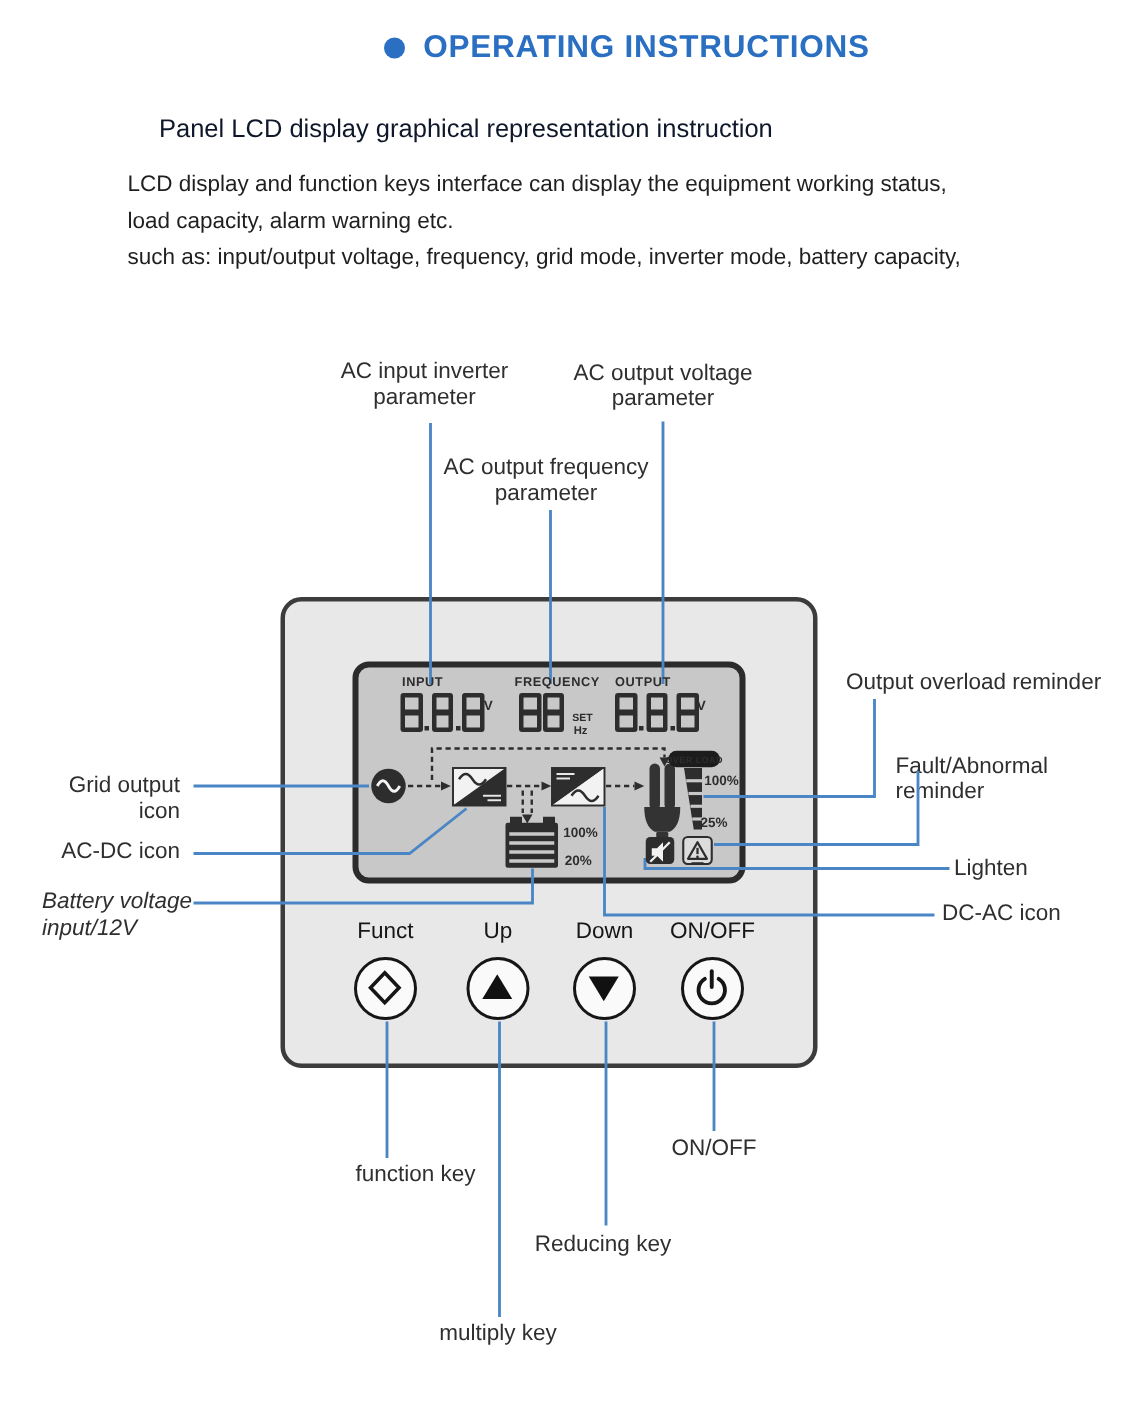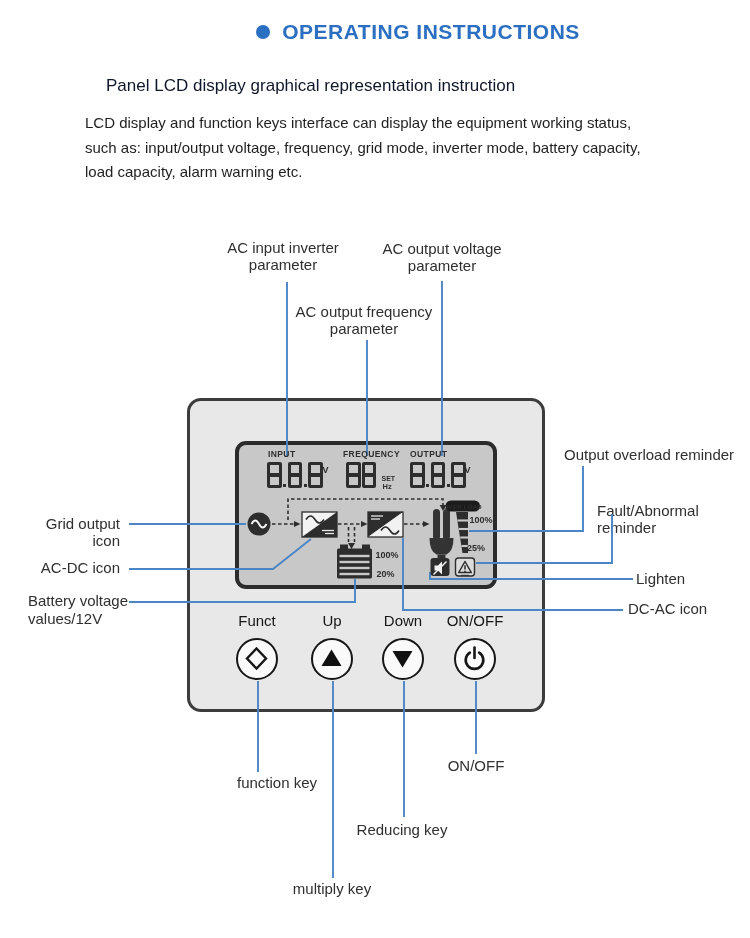--- a/index.html
+++ b/index.html
@@ -38,22 +38,22 @@
 
 <div id="page">
 
   <div id="title-row">
     <span id="title-bullet"></span>
     <span id="title-text">OPERATING INSTRUCTIONS</span>
   </div>
   <div id="subtitle">Panel LCD display graphical representation instruction</div>
   <div id="body-text">
     <div>LCD display and function keys interface can display the equipment working status,</div>
+    <div>load capacity, alarm warning etc.</div>
     <div>such as: input/output voltage, frequency, grid mode, inverter mode, battery capacity,</div>
-    <div>load capacity, alarm warning etc.</div>
   </div>
 
   <div id="panel"></div>
   <div id="lcd">
     <div class="digit-row" style="left:28px;top:17px;">
         <div class="d8"></div>
         <div class="dot"></div>
         <div class="d8"></div>
         <div class="dot"></div>
         <div class="d8"></div>
@@ -105,23 +105,23 @@
   <div class="lbl center" style="left:332px;top:241px;width:220px;">
     <div>AC output voltage</div>
     <div>parameter</div>
   </div>
   <div class="lbl center" style="left:254px;top:304px;width:220px;">
     <div>AC output frequency</div>
     <div>parameter</div>
   </div>
   <div class="lbl right" style="left:18px;top:516px;width:102px;">Grid output icon</div>
   <div class="lbl right" style="left:18px;top:560px;width:102px;">AC-DC icon</div>
-  <div class="lbl" style="left:28px;top:592px;width:120px;line-height:17.5px;">
+  <div class="lbl" style="left:28px;top:592px;width:120px;line-height:17.5px;font-style:italic;">
     <div>Battery voltage</div>
-    <div>values/12V</div>
+    <div>input/12V</div>
   </div>
   <div class="lbl" style="left:564px;top:447px;">Output overload reminder</div>
   <div class="lbl" style="left:597px;top:479px;width:120px;margin-top:24px;">
     <div>Fault/Abnormal</div>
     <div>reminder</div>
   </div>
   <div class="lbl" style="left:636px;top:571px;">Lighten</div>
   <div class="lbl" style="left:628px;top:601px;">DC-AC icon</div>
   <div class="lbl center" style="left:426px;top:758px;width:100px;">ON/OFF</div>
   <div class="lbl center" style="left:227px;top:775px;width:100px;">function key</div>

